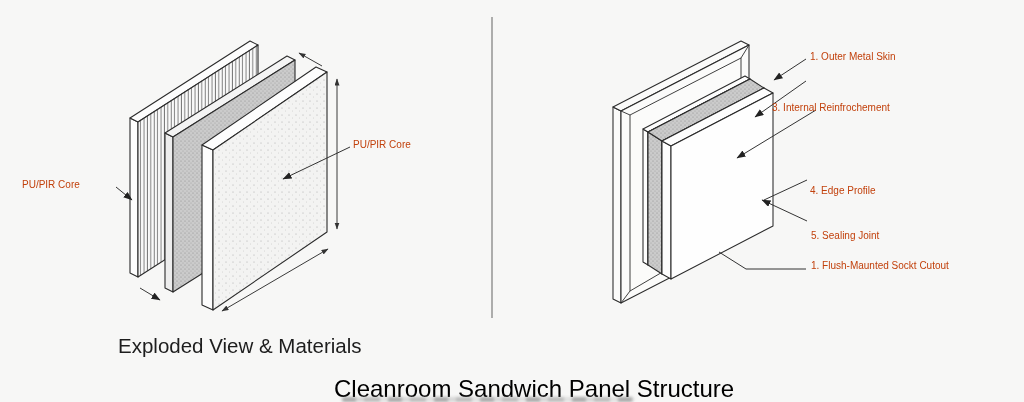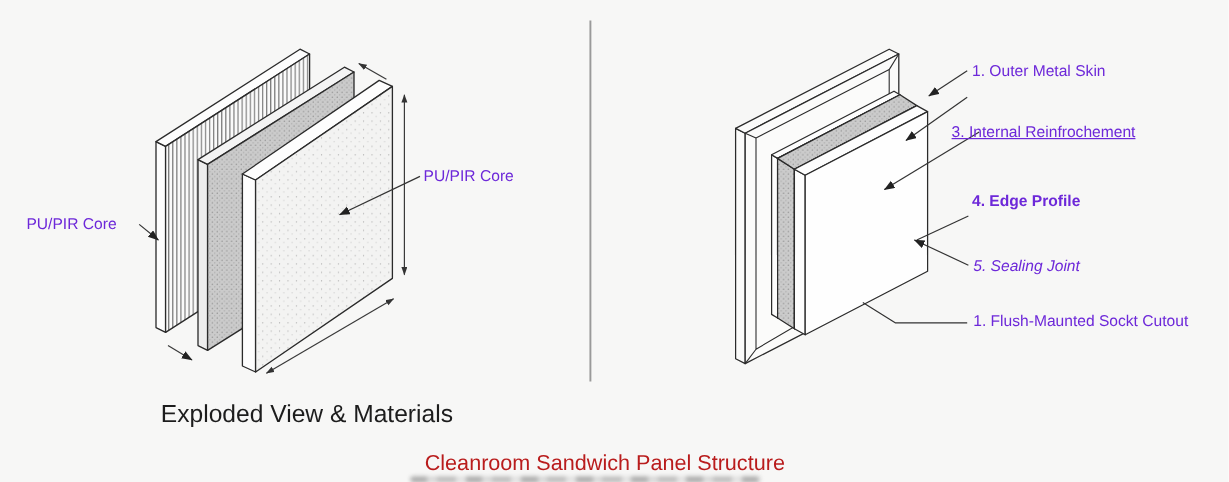--- a/index.html
+++ b/index.html
@@ -6,38 +6,37 @@
   .stage{
     position:relative;
     width:1024px;height:402px;
     background:#f7f7f6;
     overflow:hidden;
     font-family:"Liberation Sans","DejaVu Sans",sans-serif;
   }
   .stage svg{position:absolute;left:0;top:0;}
   .lbl{
     position:absolute;
-    font-size:13px;
-    color:#6d28d9;
+    font-size:10px;
+    color:#c2410c;
     white-space:nowrap;
     line-height:1;
   }
   .caption{
     position:absolute;
     font-size:20.5px;
     color:#1d1d1d;
     text-align:center;
     white-space:nowrap;
     line-height:1;
-    margin-left:16px;
   }
   .main-title{
     position:absolute;
-    font-size:18px;
-    color:#b91c1c;
+    font-size:24px;
+    color:#000000;
     text-align:center;
     white-space:nowrap;
     line-height:1;
   }
   .smudge{
     position:absolute;
     left:342px;top:397px;width:292px;height:5px;
     background:repeating-linear-gradient(90deg,#6a6a6a 0 14px,#bdbdbd 14px 22px,#8a8a8a 22px 38px,#cfcfcf 38px 46px);
     filter:blur(1.6px);
     opacity:.55;
@@ -147,23 +146,23 @@
         <polyline points="719,252 746,269 806,269" fill="none"></polyline>
       </g>
     </g>
   </svg>
 
   <div class="lbl" style="left:22px;top:180px;">PU/PIR Core</div>
 
   <div class="lbl" style="left:353px;top:140px;">PU/PIR Core</div>
 
   <div class="lbl" style="left:810px;top:52px;">1. Outer Metal Skin</div>
-  <div class="lbl" style="left:793px;top:103px;text-decoration:underline;">3. Internal Reinfrochement</div>
-  <div class="lbl" style="left:810px;top:161px;font-weight:bold;">4. Edge Profile</div>
-  <div class="lbl" style="left:811px;top:215px;font-style:italic;">5. Sealing Joint</div>
+  <div class="lbl" style="left:772px;top:103px;">3. Internal Reinfrochement</div>
+  <div class="lbl" style="left:810px;top:186px;">4. Edge Profile</div>
+  <div class="lbl" style="left:811px;top:231px;">5. Sealing Joint</div>
   <div class="lbl" style="left:811px;top:261px;">1. Flush-Maunted Sockt Cutout</div>
 
   <div class="caption" style="left:118px;top:336px;width:240px;">Exploded View &amp; Materials</div>
 
 
   <div class="main-title" style="left:334px;top:377px;width:340px;">Cleanroom Sandwich Panel Structure</div>
 
   <div class="smudge"></div>
 </div>
 

